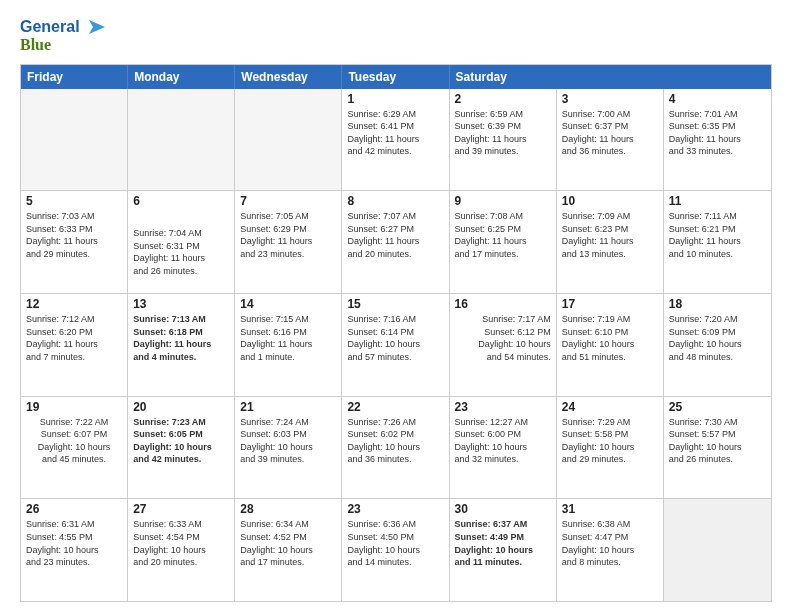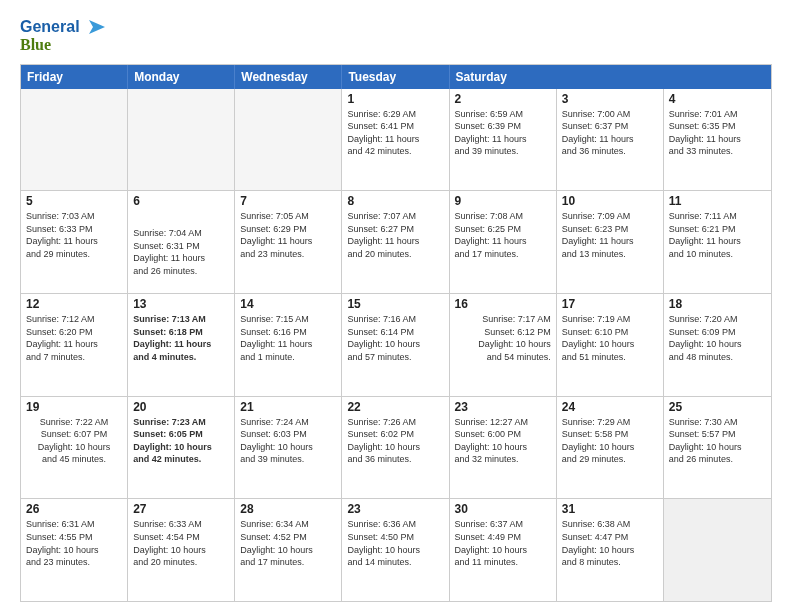--- a/index.html
+++ b/index.html
@@ -348,21 +348,21 @@
           </div>
           <div class="cal-cell">
             <div class="day-number">23</div>
             <div class="cell-text" style="white-space: pre-line;">Sunrise: 6:36 AM
 Sunset: 4:50 PM
 Daylight: 10 hours
 and 14 minutes.</div>
           </div>
           <div class="cal-cell">
             <div class="day-number">30</div>
-            <div class="cell-text" style="white-space: pre-line;">Sunrise: 6:37 AM
+            <div class="cell-text" style="white-space: pre-line; font-weight: bold;">Sunrise: 6:37 AM
 Sunset: 4:49 PM
 Daylight: 10 hours
 and 11 minutes.</div>
           </div>
           <div class="cal-cell">
             <div class="day-number">31</div>
             <div class="cell-text" style="white-space: pre-line;">Sunrise: 6:38 AM
 Sunset: 4:47 PM
 Daylight: 10 hours
 and 8 minutes.</div>

